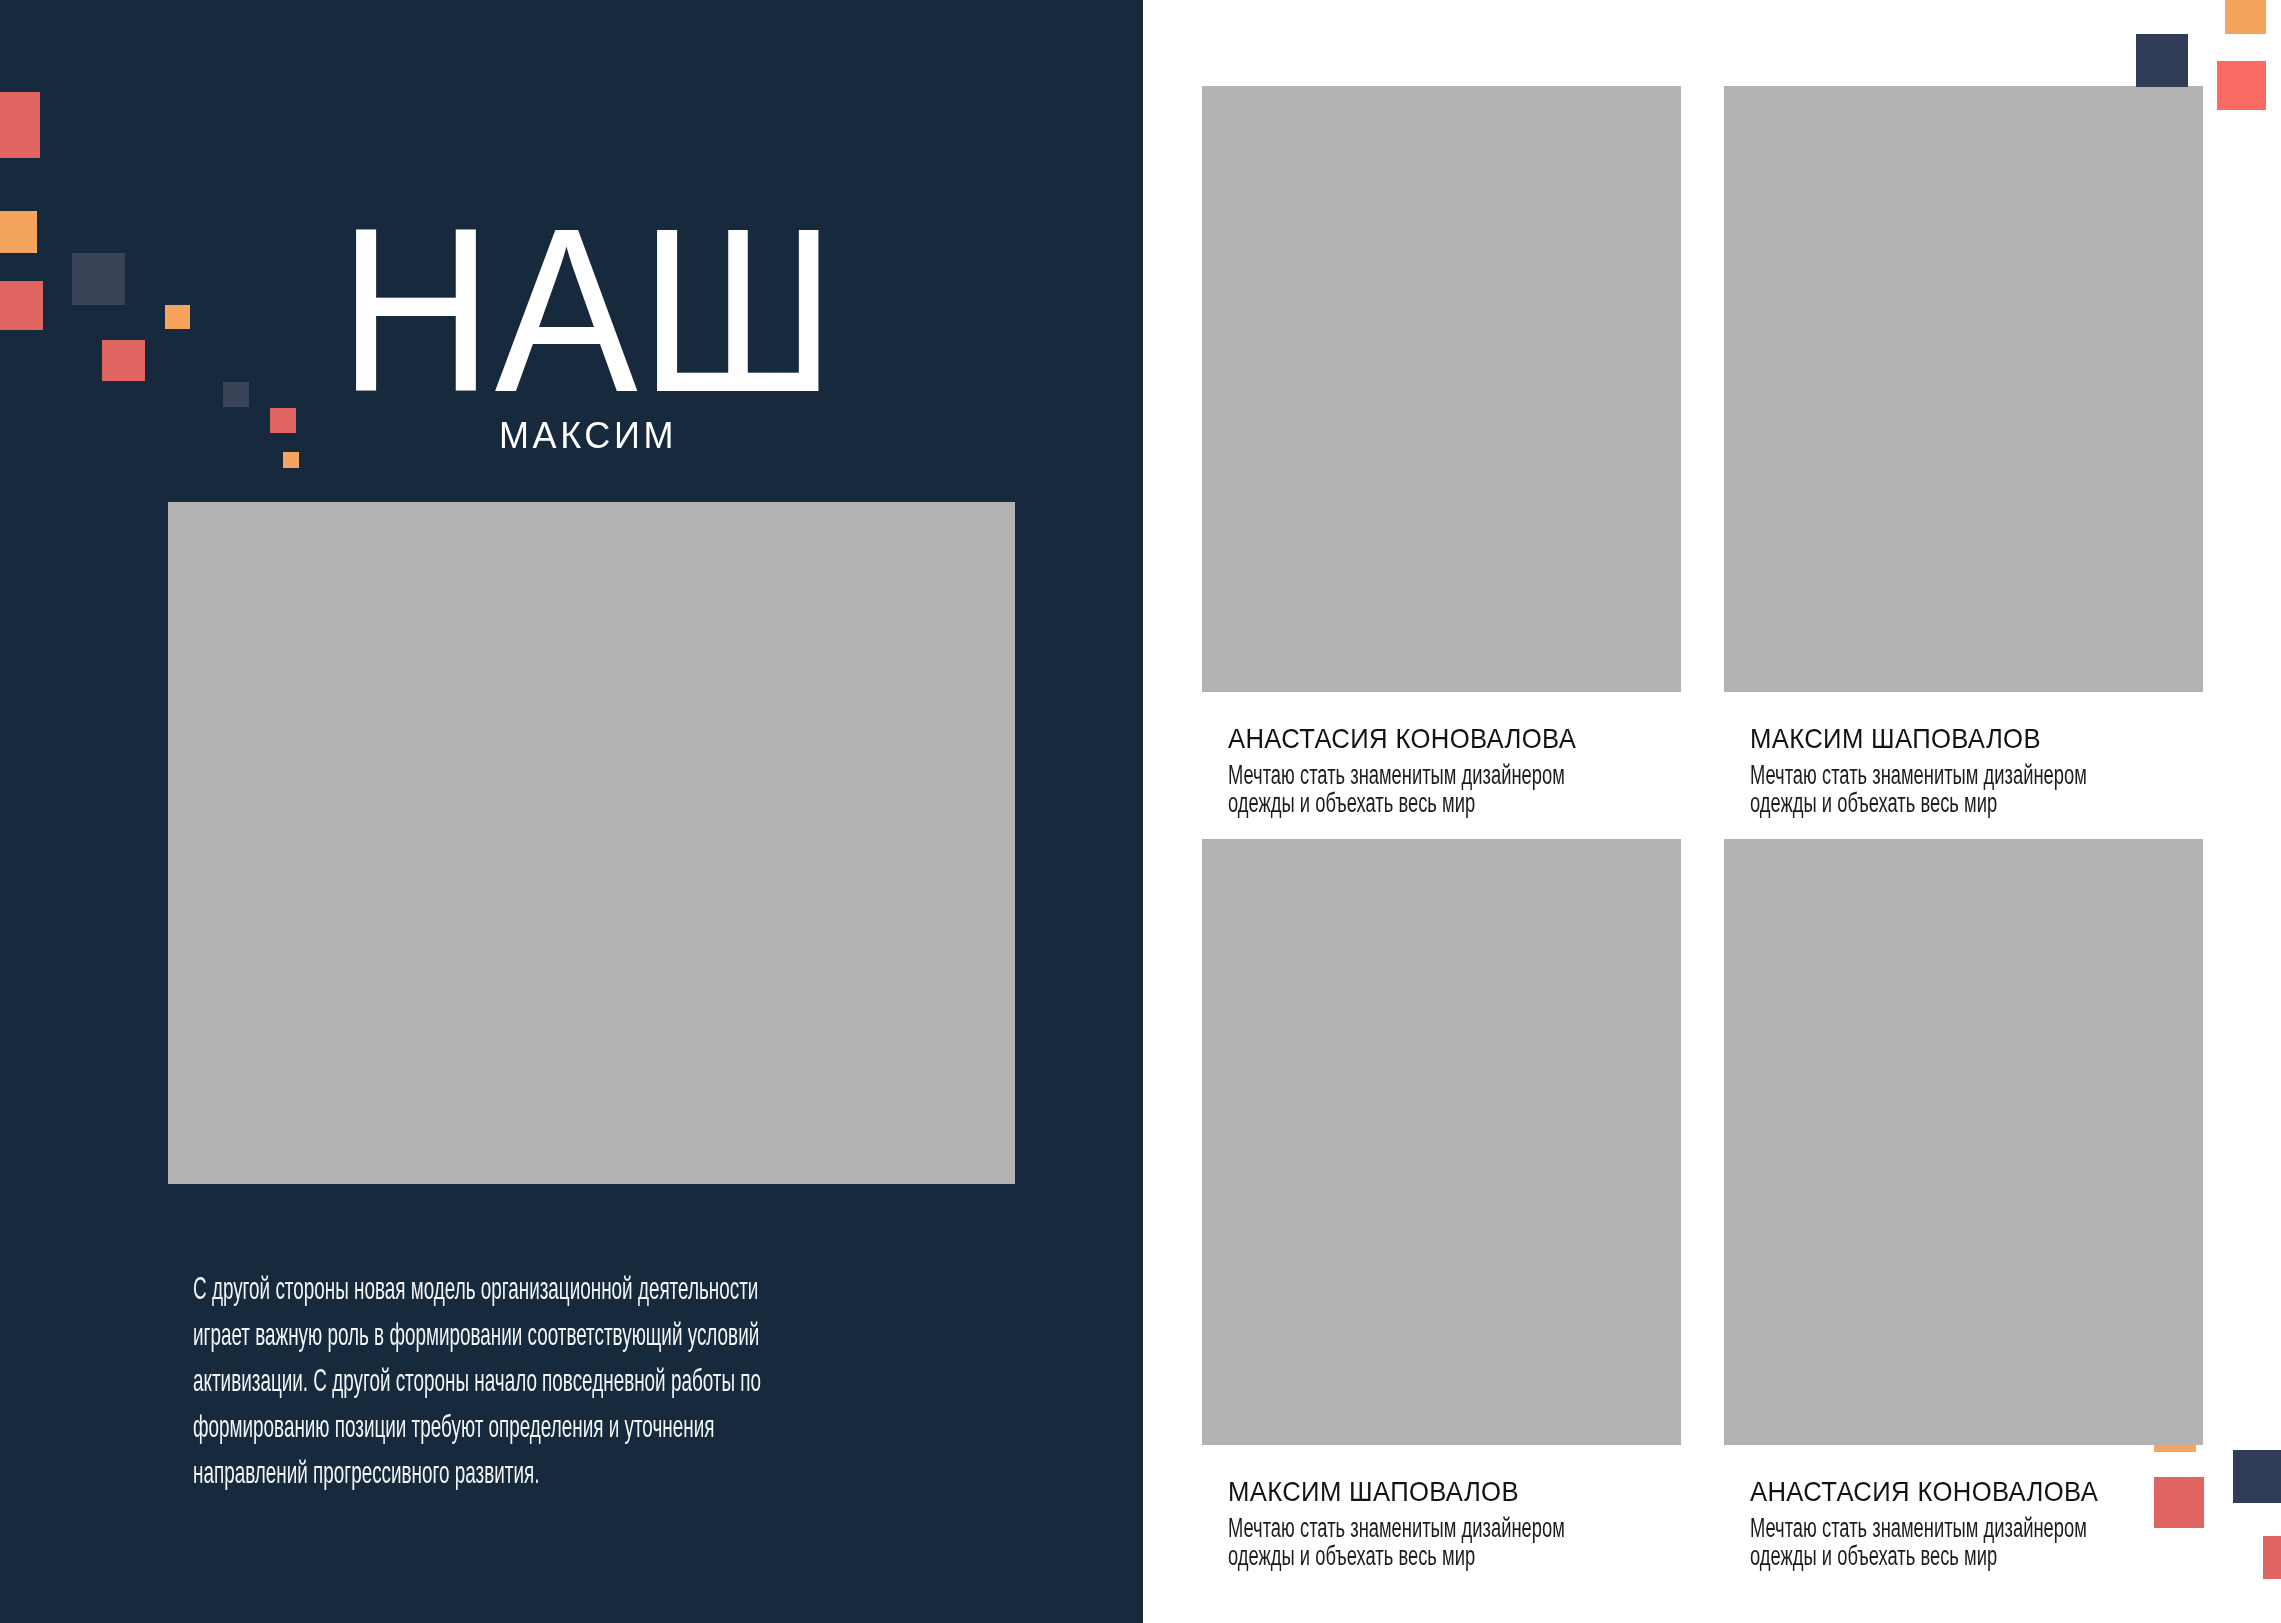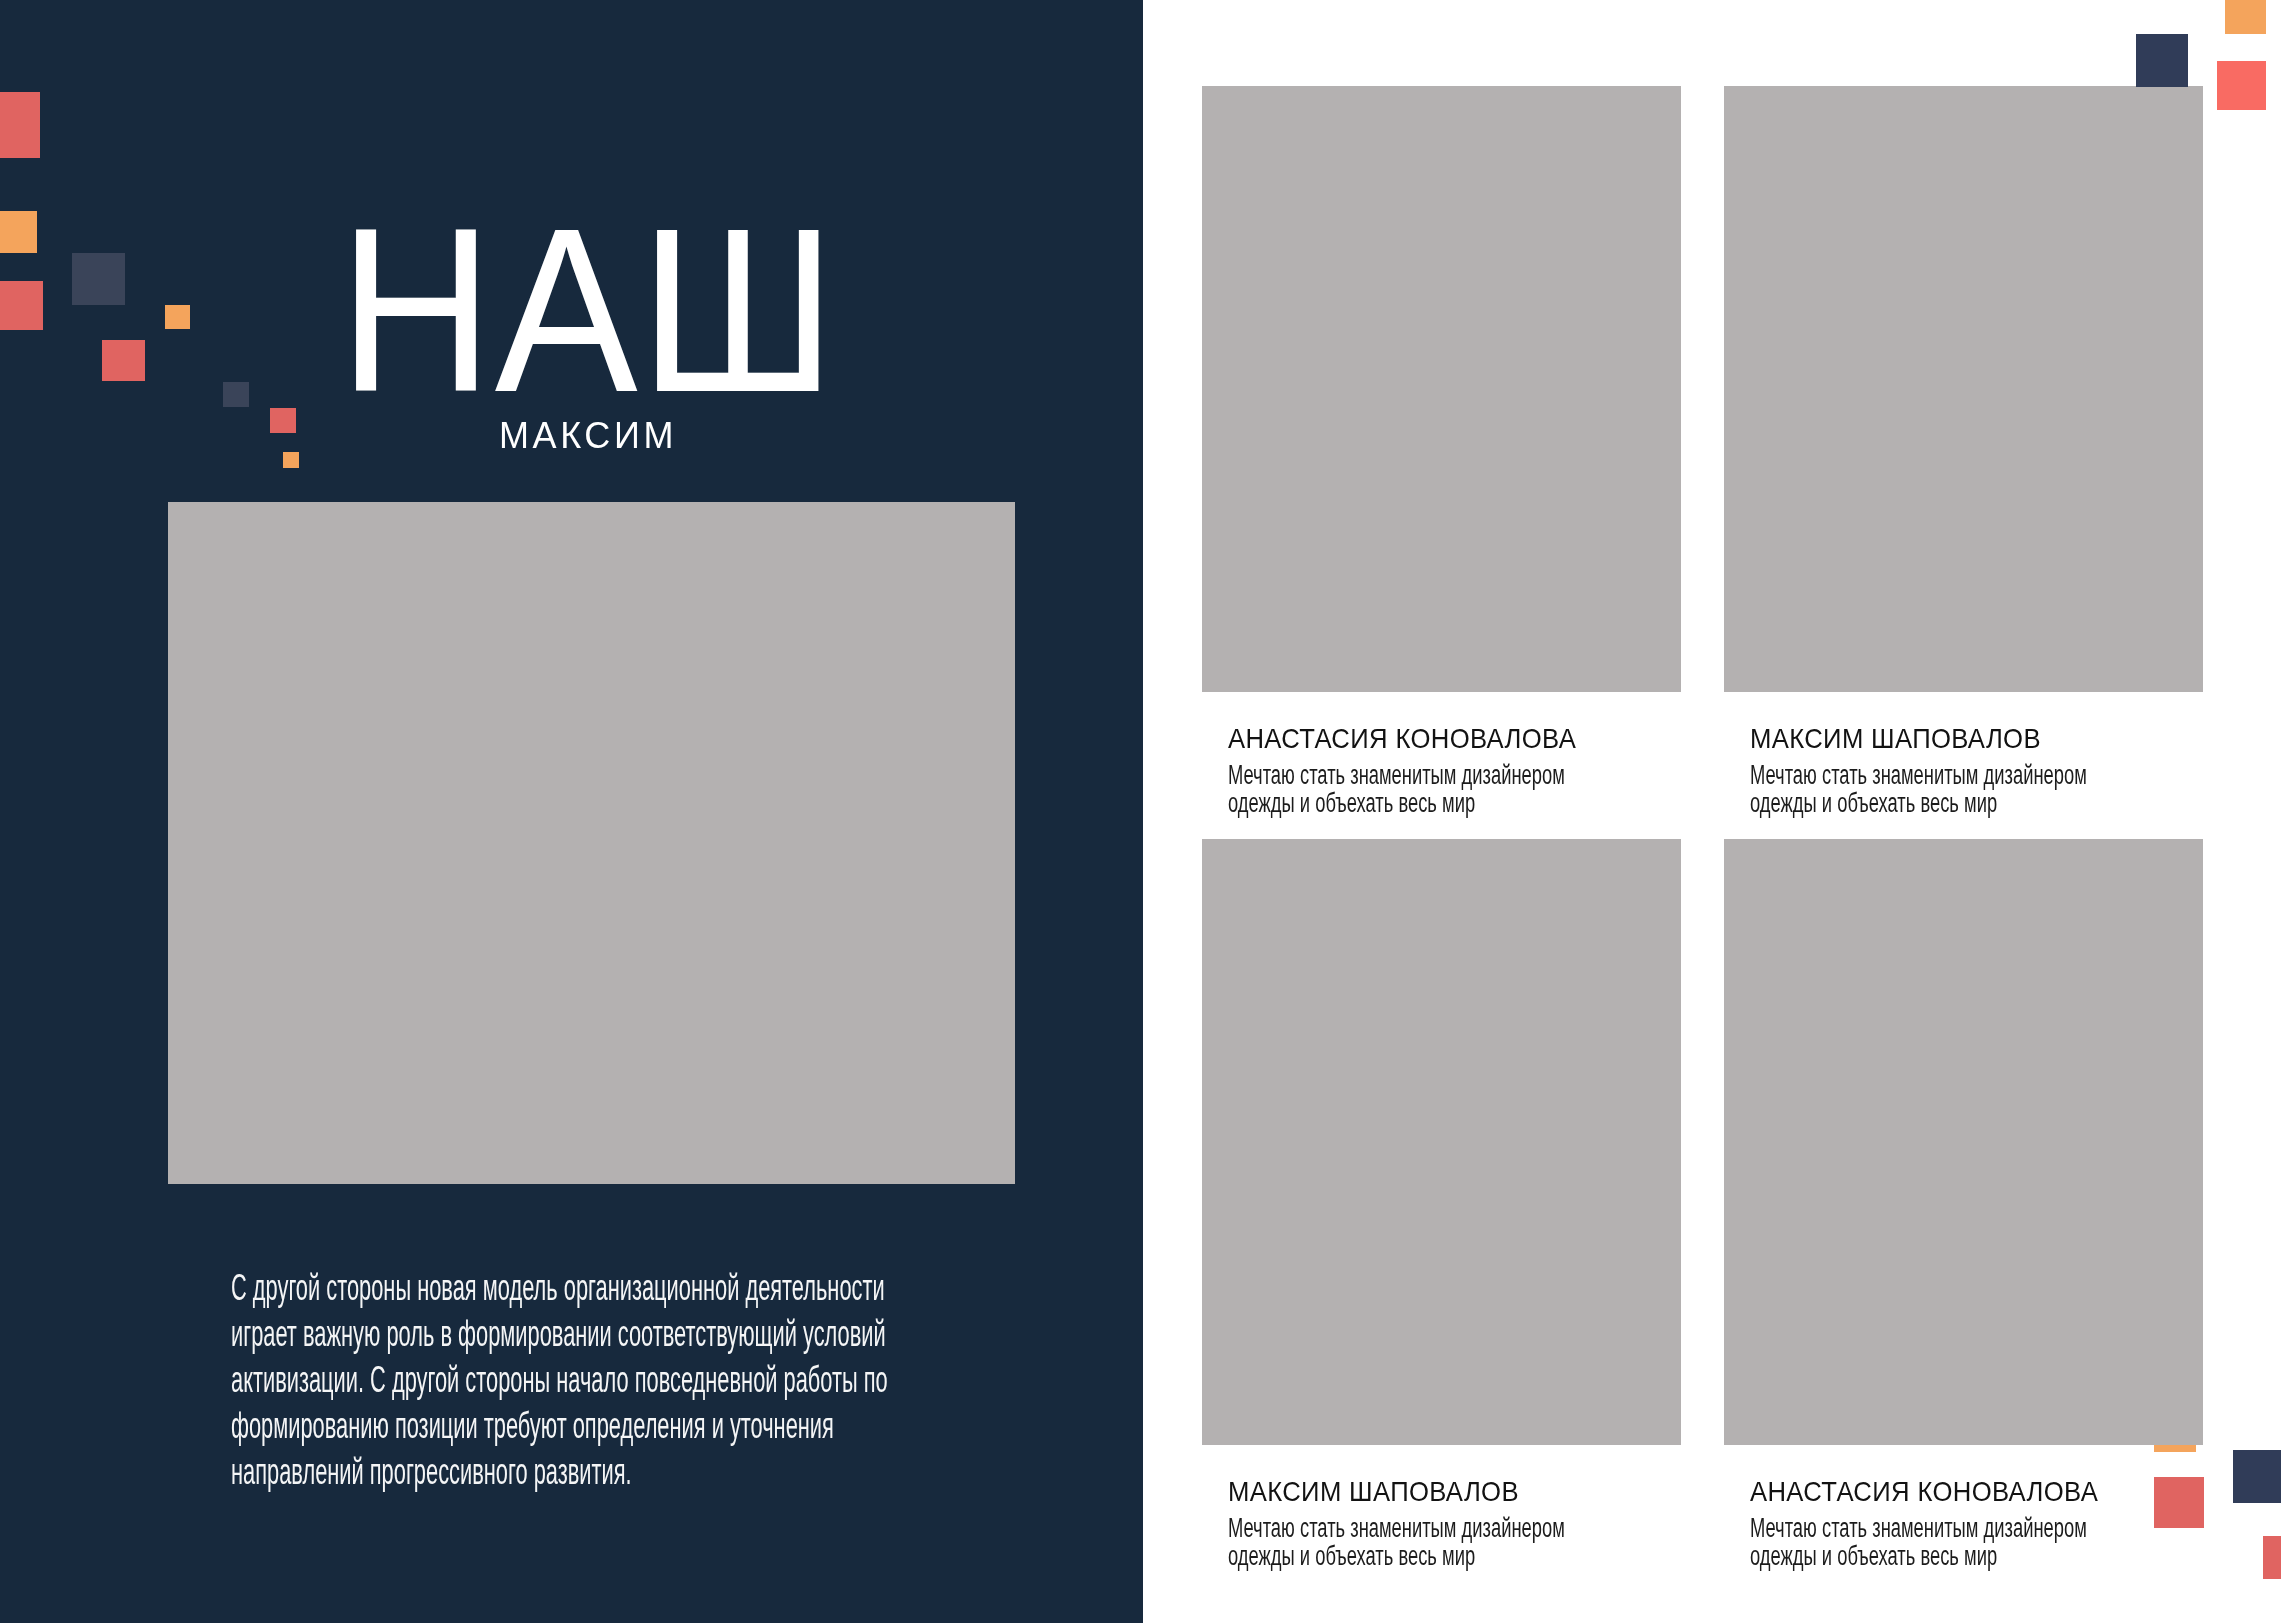--- a/index.html
+++ b/index.html
@@ -73,24 +73,23 @@
     left: 168px; top: 502px;
     width: 847px; height: 682px;
     background: var(--photo_gray, #b4b1b1);
   }
 
   .intro {
     position: absolute;
     left: 193px; top: 1265px;
     width: 891px;
     color: var(--text_light, #f4f5f6);
-    font-size: 37px;
+    font-size: 32px;
     line-height: 46px;
     font-weight: 300;
-    margin-left: 38px;
   }
   .intro .pline {
     white-space: nowrap;
     transform: scaleX(0.59);
     transform-origin: 0 0;
   }
 
   
   .right-panel {
     position: absolute;

